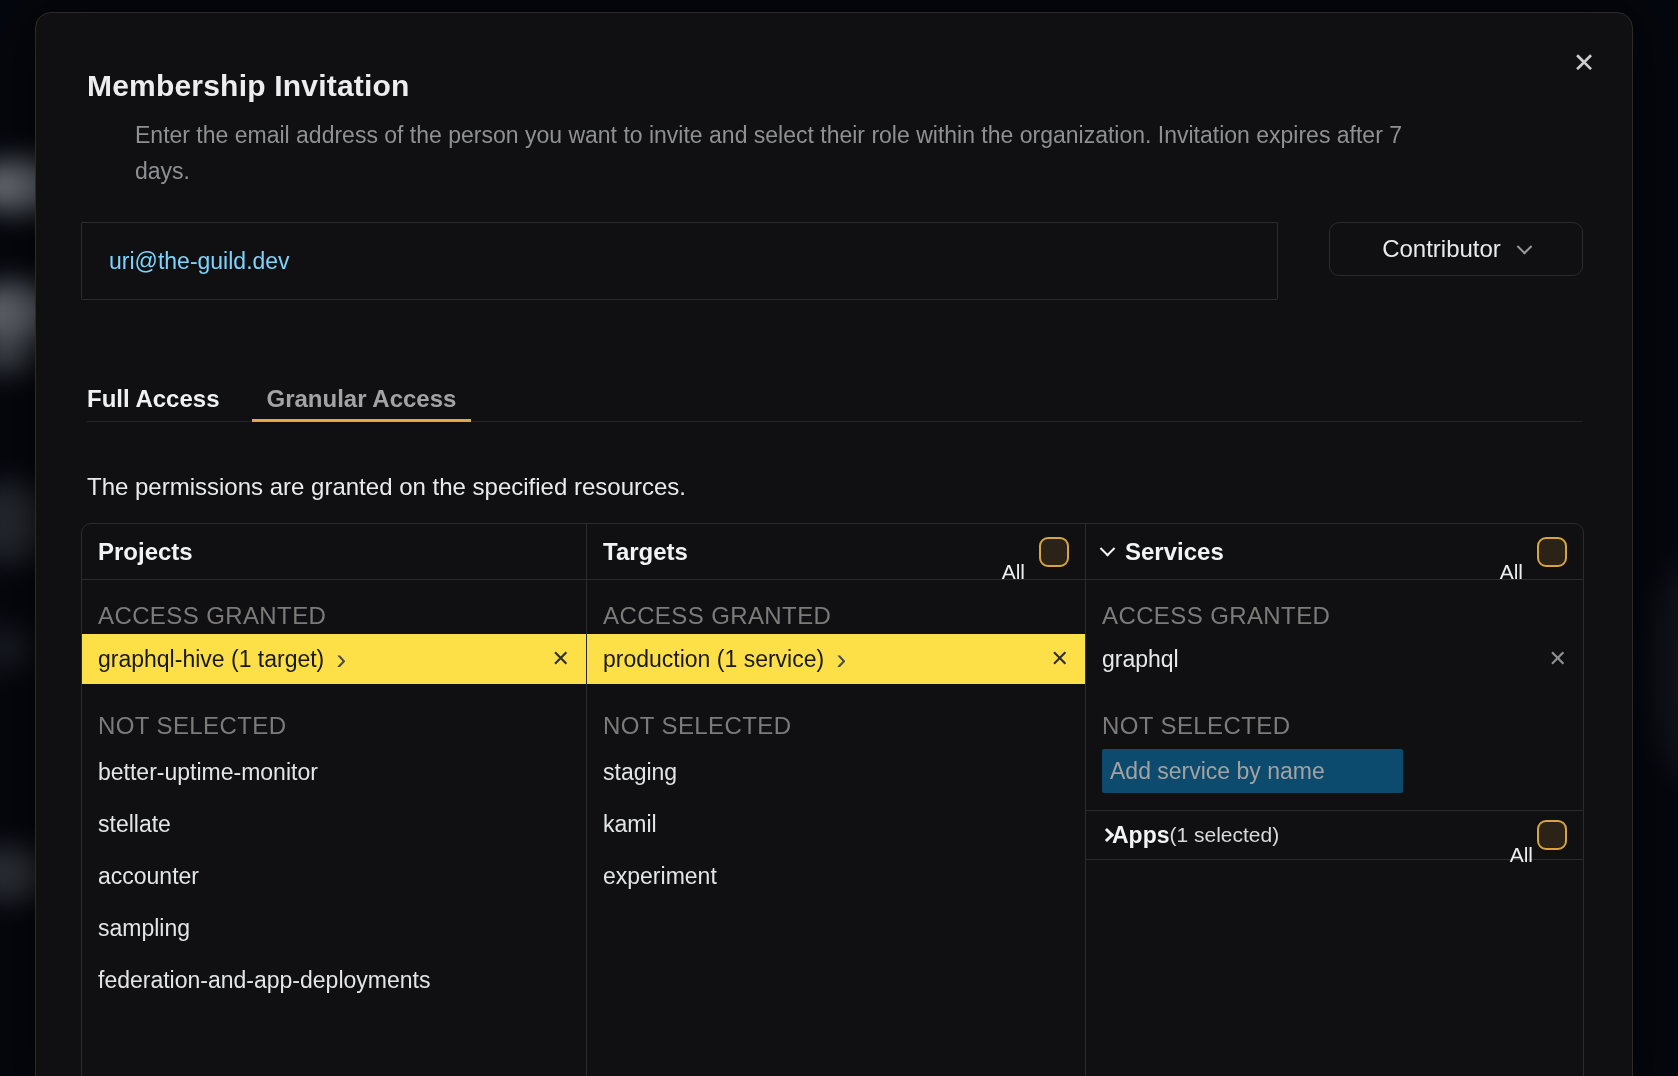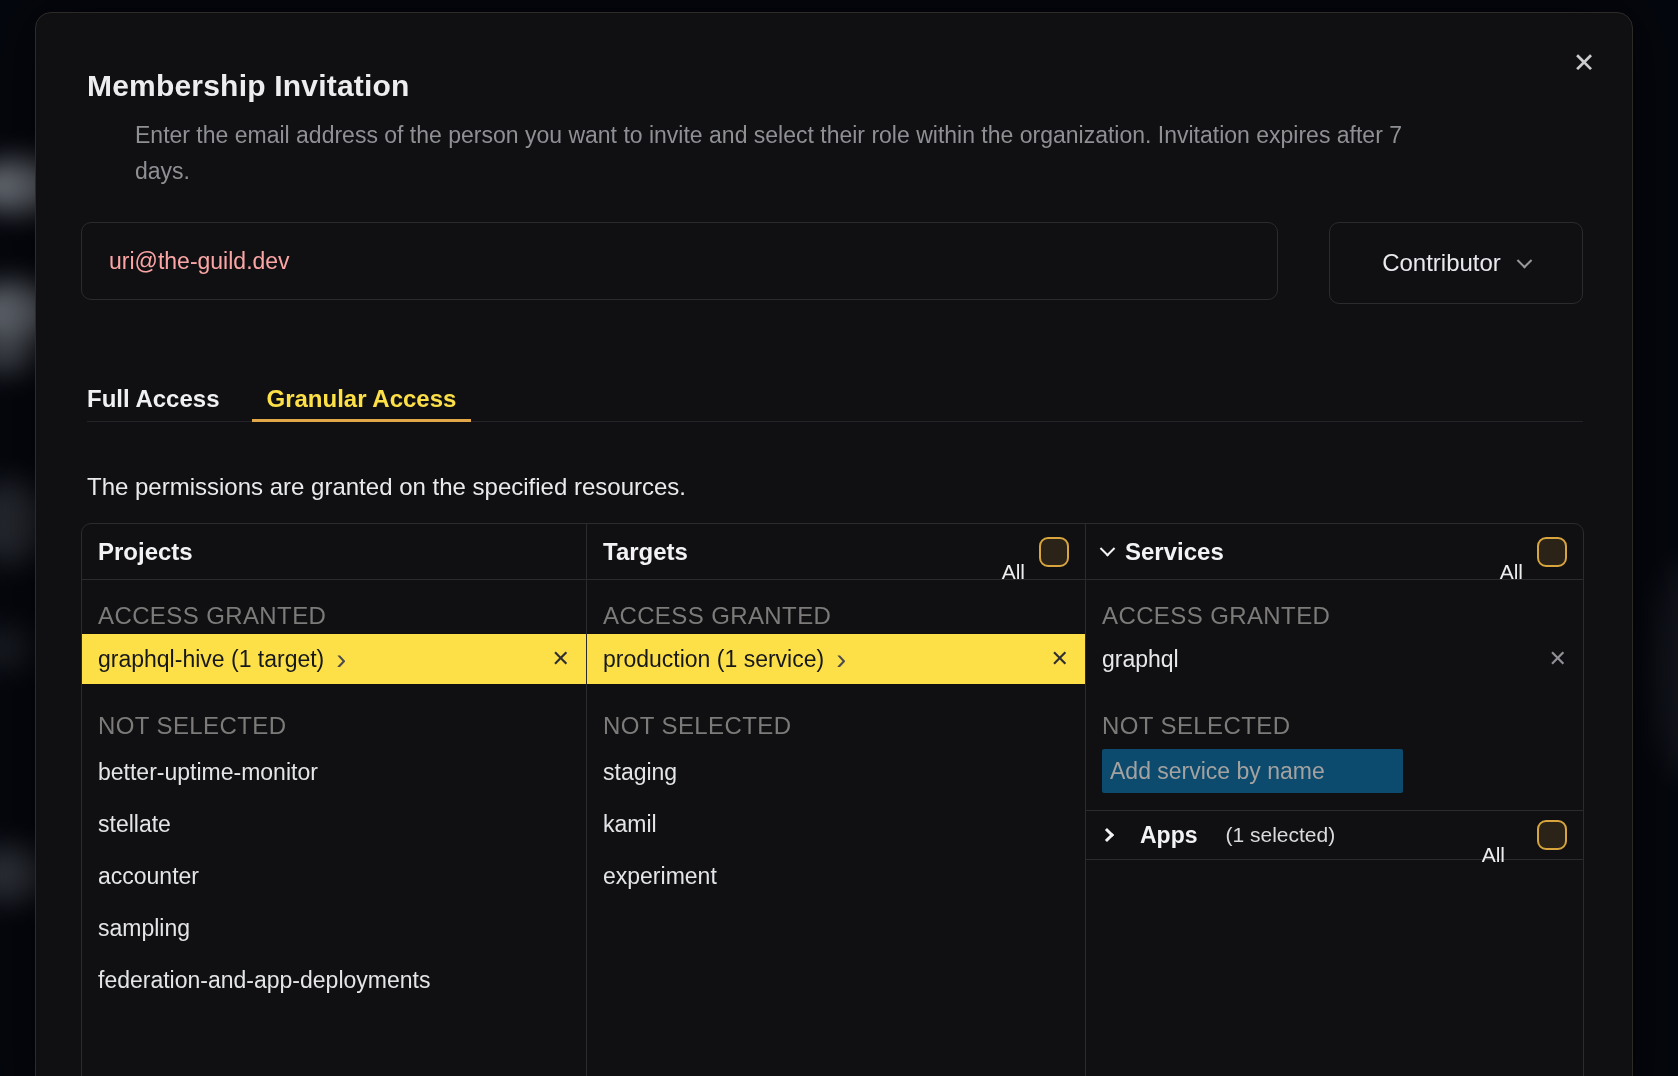--- a/index.html
+++ b/index.html
@@ -32,46 +32,46 @@
   }
   .title {
     position:absolute; left:51px; top:56px;
     font-size:30px; font-weight:700; color:#ededf0; letter-spacing:.2px;
   }
   .desc { position:absolute; left:51px; top:104px; color:#8f9094; font-size:23px; line-height:36px; }
   .desc span { display:block; white-space:nowrap;margin-left:48px; }
 
   .email-input {
     position:absolute; left:45px; top:209px; width:1197px; height:78px;
-    background:transparent; border:1px solid #2b2b2e; border-radius:10px;
-    color:#fca5a5; font-size:23px; padding:0 27px;
+    background:transparent; border:1px solid #2b2b2e; border-radius:1px;
+    color:#7dd3fc; font-size:23px; padding:0 27px;
     font-family:"Liberation Sans","DejaVu Sans",sans-serif; outline:none;
   }
   .role-select {
-    position:absolute; left:1293px; top:209px; width:254px; height:82px;
+    position:absolute; left:1293px; top:209px; width:254px; height:54px;
     border:1px solid #2b2b2e; border-radius:10px; background:transparent;
     display:flex; align-items:center; justify-content:center; gap:18px;
     color:#e8eaed; font-size:24px; cursor:pointer;
   }
   .chev { display:inline-block; width:11px; height:11px;
     border-right:2.5px solid currentColor; border-bottom:2.5px solid currentColor; }
   .chev-down { transform:rotate(45deg) translate(-2px,-2px); }
   .chev-right { transform:rotate(-45deg); }
   .role-select .chev { color:#97989c; }
 
   .tabs {
     position:absolute; left:51px; top:366px; width:1496px; height:43px;
     display:flex; border-bottom:1px solid #232329;
   }
   .tab {
     height:43px; line-height:40px; font-size:24px; font-weight:700;
     color:#f0f1f3; cursor:pointer; padding:0 15px;
   }
   .tab.first { padding-left:0; margin-right:17px; }
-  .tab.active { color:#fde047; border-bottom:3px solid #e2a748; }
+  .tab.active { color:#a3a3a3; border-bottom:3px solid #e2a748; }
 
   .note { position:absolute; left:51px; top:460px; font-size:24px; color:#e9eaec; }
 
   .ptable {
     position:absolute; left:45px; top:510px; width:1503px; height:620px;
     border:1px solid #2b2b2e; border-radius:10px;
     display:grid; grid-template-columns:504px 499px 1fr; overflow:hidden;
   }
   .col { min-width:0; }
   .col + .col { border-left:1px solid #2b2b2e; }
@@ -110,21 +110,21 @@
   .add-slot { height:52px; padding:3px 16px 0; }
   .add-input {
     width:301px; height:44px; background:#0c4a6e; border:none; border-radius:2px;
     color:#c9c8c6; font-size:23px; padding:0 8px; outline:none;
     font-family:"Liberation Sans","DejaVu Sans",sans-serif;
   }
   .add-input::placeholder { color:#a3a2a0; opacity:1; }
 
   .apps-row {
     margin-top:12px; height:50px; border-top:1px solid #2b2b2e; border-bottom:1px solid #2b2b2e;
-    display:flex; align-items:center; padding:0 16px; gap:28px; cursor:pointer;
+    display:flex; align-items:center; padding:0 16px; gap:0; cursor:pointer;
   }
   .apps-row .chev { color:#f2f3f5; width:10px; height:10px; border-width:3px; }
   .apps-label { font-size:23px; font-weight:700; color:#f2f3f5; }
   .apps-count { font-size:21px; color:#d9dadc; }
   .apps-row .spacer { flex:1; }
 </style>
 </head>
 <body>
 
 <div class="blob b1"></div>

